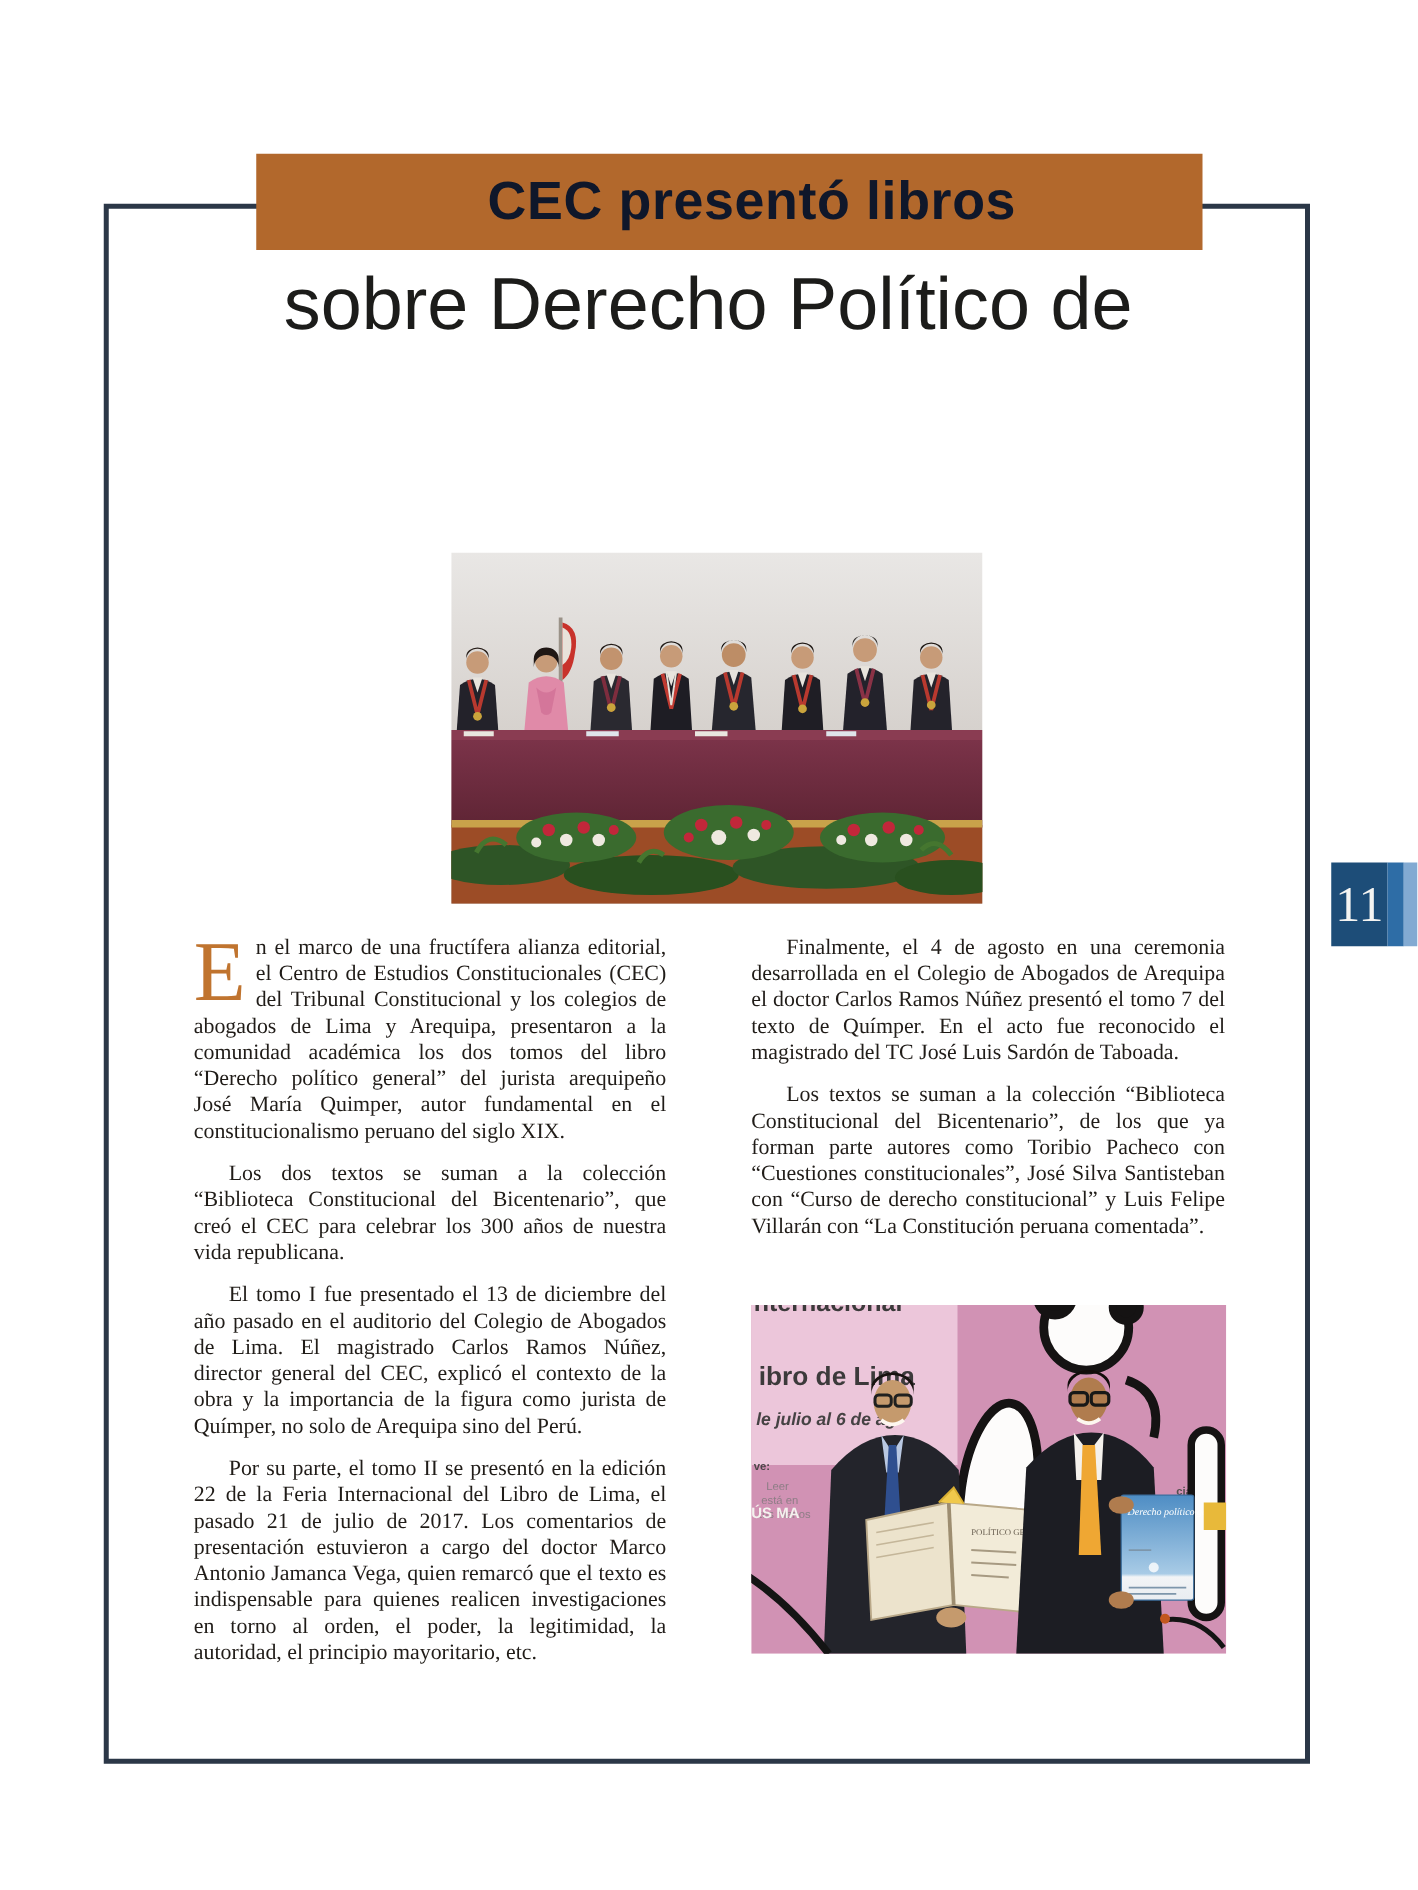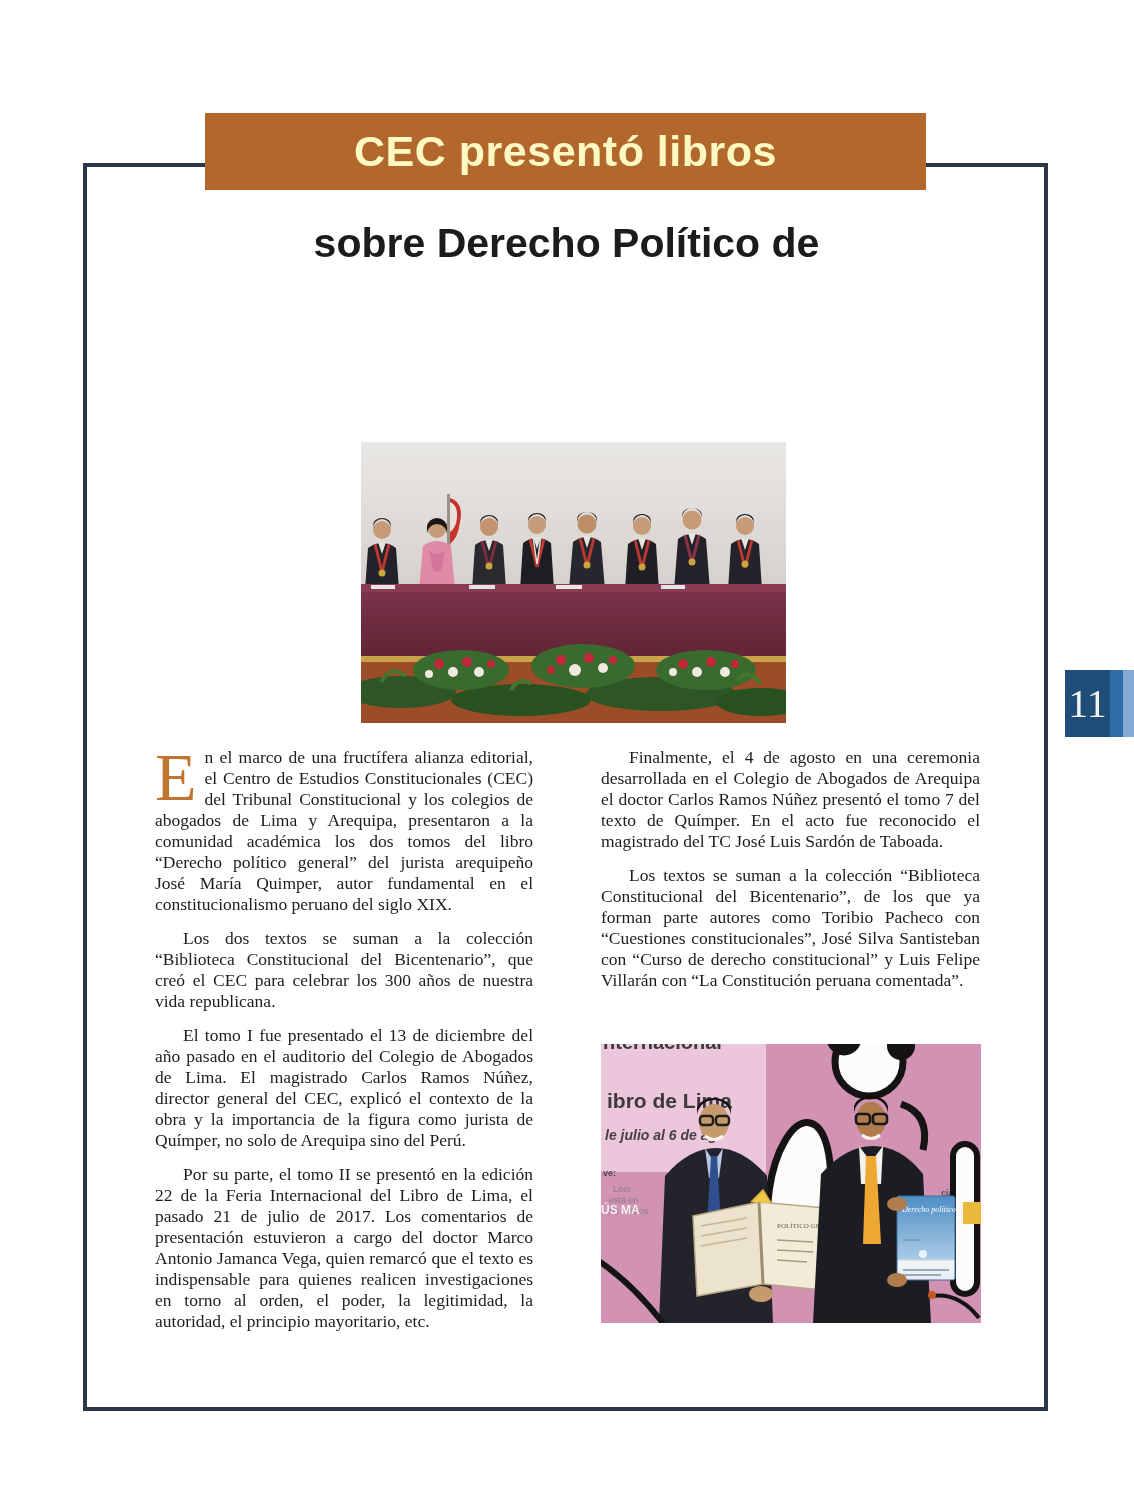--- a/index.html
+++ b/index.html
@@ -5,48 +5,48 @@
   html,body{margin:0;padding:0;}
   body{
     width:1134px;height:1512px;position:relative;background:#ffffff;
     font-family:"Liberation Serif", serif;color:#1e1a16;overflow:hidden;
   }
   .frame{
     position:absolute;left:83px;top:163px;width:965px;height:1248px;
     border:4px solid #2b3747;box-sizing:border-box;background:transparent;
   }
   .banner{
-    position:absolute;left:205px;top:113px;width:721px;height:77px;
-    background:#b2682c;color:#fef9c3;
+    position:absolute;left:205px;top:123px;width:721px;height:77px;
+    background:#b2682c;color:#0f172a;
     font-family:"Liberation Sans", sans-serif;font-weight:bold;font-size:43px;
-    display:flex;align-items:center;justify-content:center;letter-spacing:0.5px;
+    display:flex;align-items:center;justify-content:center;letter-spacing:0.5px;padding-left:36px;
   }
   .headline{
     position:absolute;left:90px;top:213px;width:953px;text-align:center;
-    font-family:"Liberation Sans", sans-serif;font-size:41px;line-height:60px;
-    color:#1c1c1a;font-weight:700;
+    font-family:"Liberation Sans", sans-serif;font-size:59px;line-height:60px;
+    color:#1c1c1a;font-weight:400;
   }
   .photo{position:absolute;display:block;}
   .photo svg{display:block;}
   #photo-top{left:361px;top:442px;width:425px;height:281px;}
   #photo-bottom{left:601px;top:1044px;width:380px;height:279px;}
   .col{
     position:absolute;top:747px;text-align:justify;
     font-size:17.5px;line-height:21px;color:#201c18;
   }
   .col.left{left:155px;width:378px;}
   .col.right{left:601px;width:379px;}
   p.para{margin:0 0 13px 0;}
   p.indent{text-indent:28px;}
   .dropcap{
     float:left;font-size:68px;line-height:53px;color:#c0742f;
     margin:4px 8px 0 0;font-family:"Liberation Serif", serif;
   }
   .pagenum-wrap{
-    position:absolute;left:1065px;top:670px;width:69px;height:67px;display:flex;
+    position:absolute;left:1065px;top:690px;width:69px;height:67px;display:flex;
   }
   .pagenum{
     width:45px;background:#1d4d78;color:#f4f4f2;
     display:flex;align-items:center;justify-content:center;
     font-family:"Liberation Serif", serif;font-size:40px;
   }
   .strip-mid{width:13px;background:#2e6da6;}
   .strip-light{width:11px;background:#82aad2;}
 </style>
 </head>

